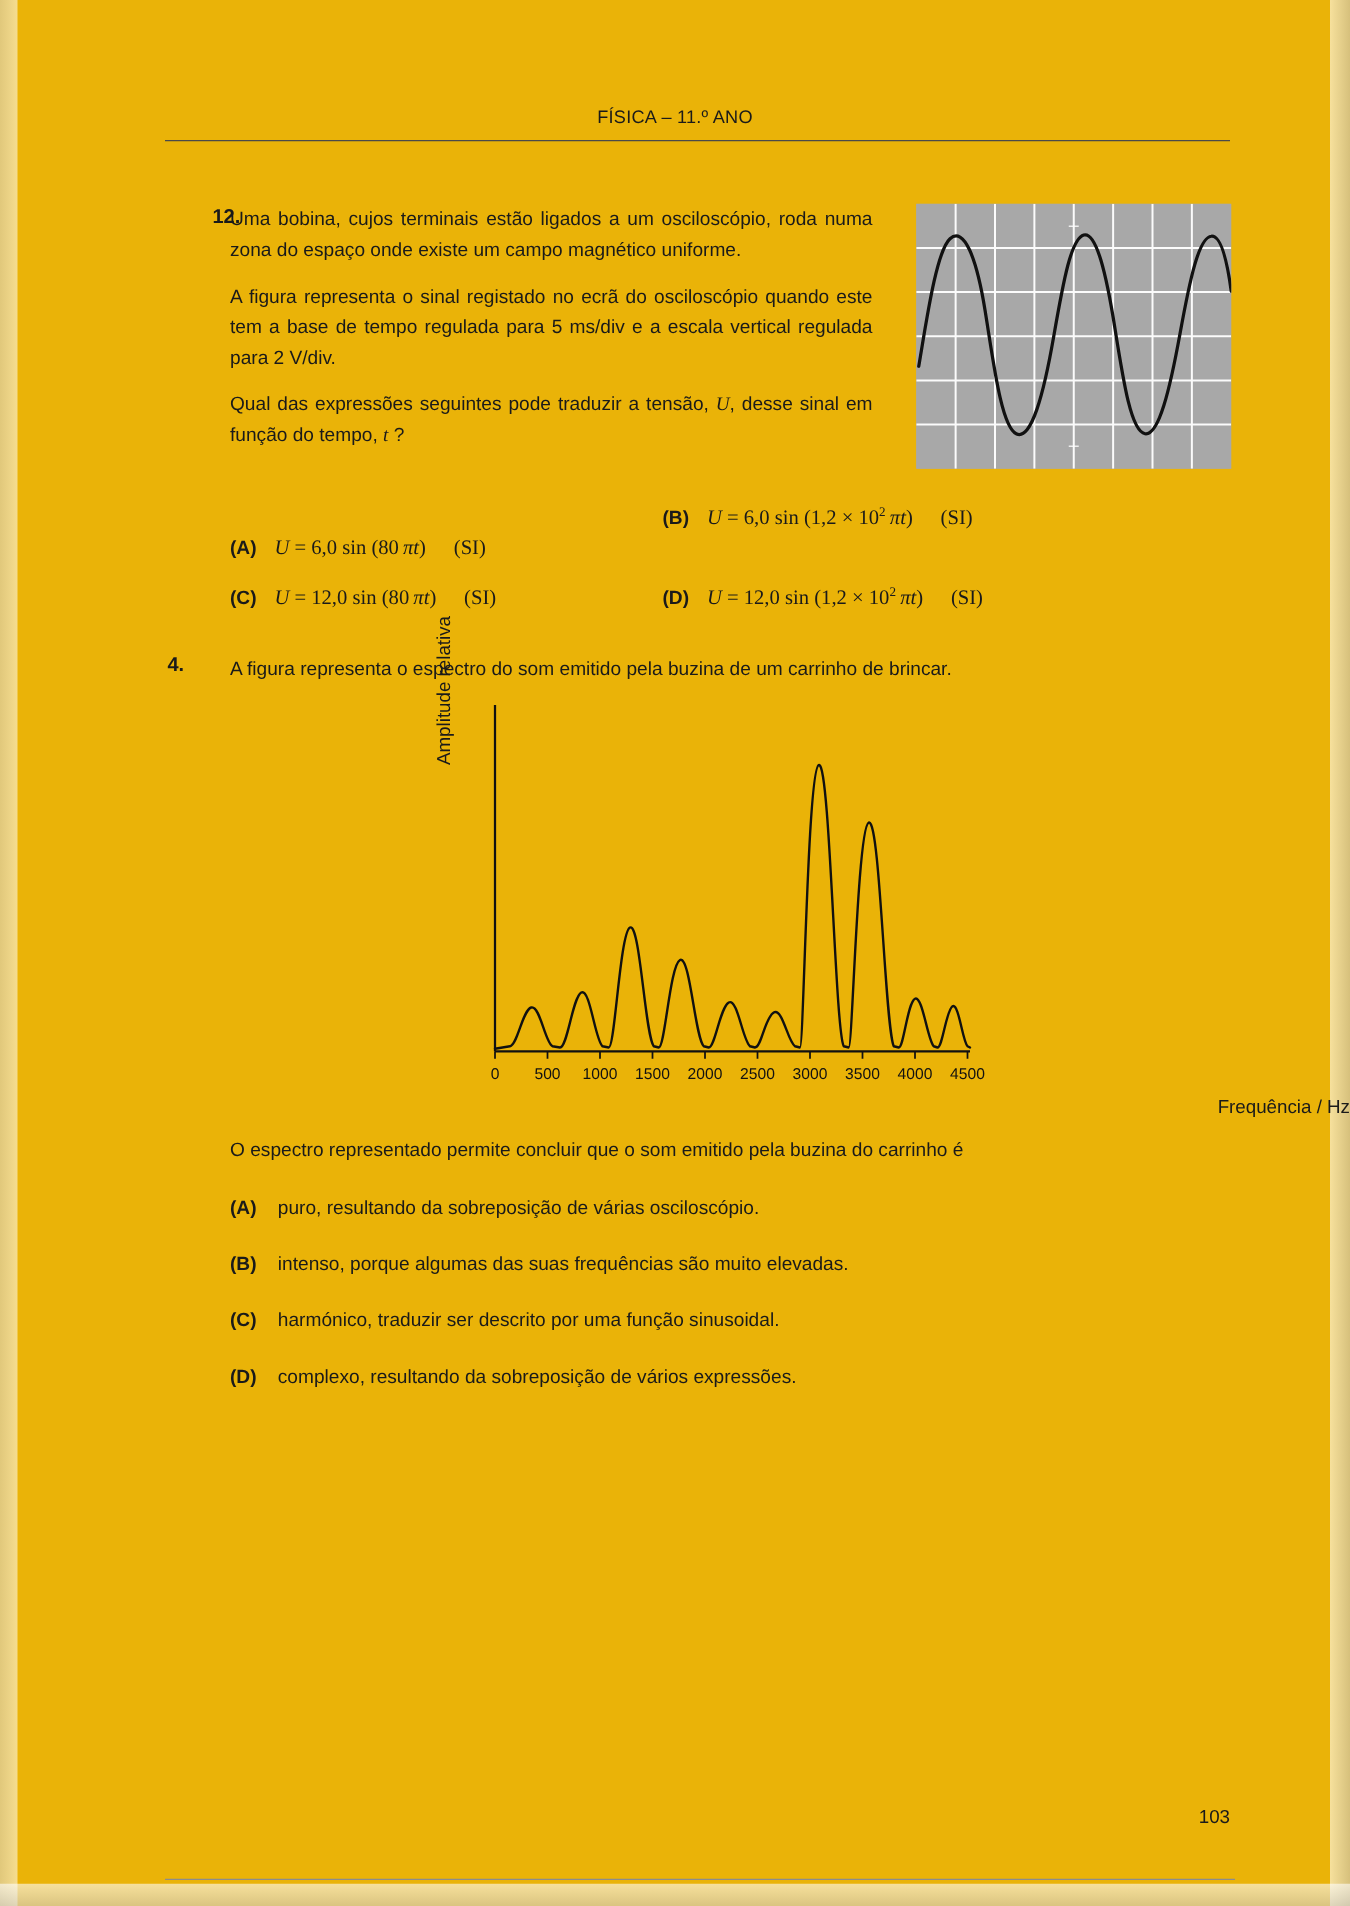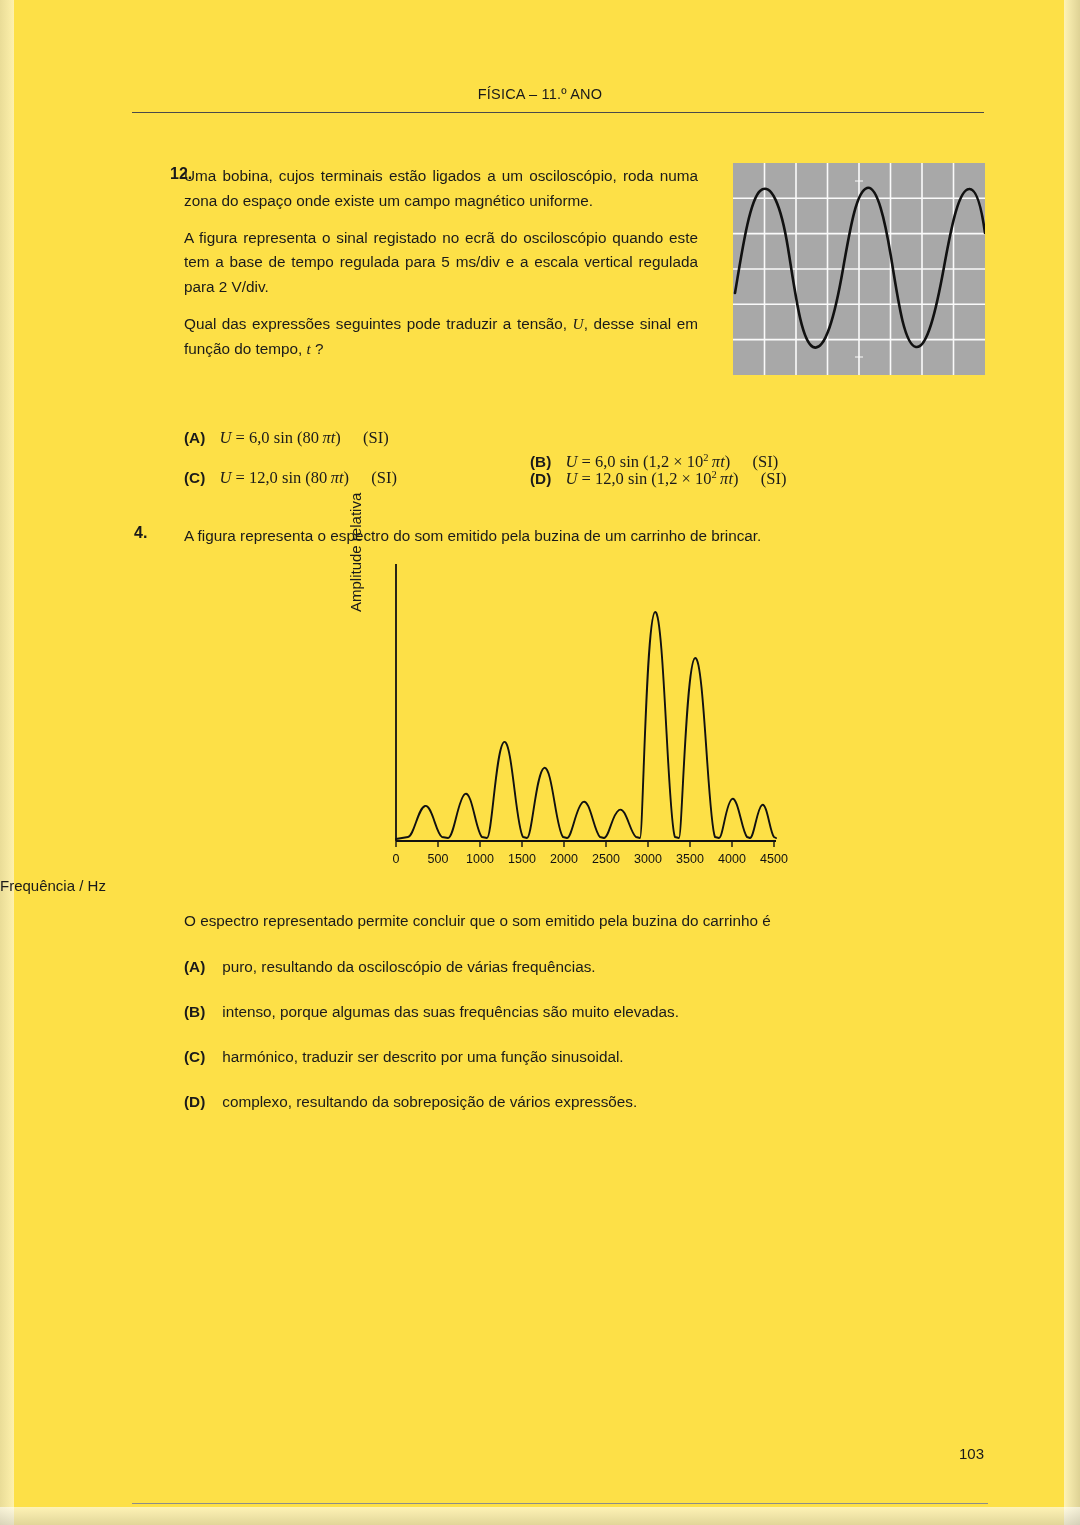--- a/index.html
+++ b/index.html
@@ -13,21 +13,21 @@
     position: relative;
     font-family: "Liberation Sans", sans-serif;
     color: #1a1a1a;
     overflow: hidden;
   }
   .page {
     position: absolute;
     left: 0; top: 0;
     width: 1080px;
     height: 1525px;
-    background: #fde047;
+    background: #eab308;
   }
   
   .scan-edge-left {
     position: absolute; left: 0; top: 0; width: 14px; height: 1525px;
     background: linear-gradient(to right,#d9d9d9,#ffffff);
     opacity: .55;
   }
   .scan-edge-right {
     position: absolute; right: 0; top: 0; width: 16px; height: 1525px;
     background: linear-gradient(to left,#c9c9c9,#ffffff);
@@ -137,21 +137,21 @@
     width: 200px;
     transform: rotate(-90deg);
     transform-origin: 0 0;
     font-size: 15px;
     white-space: nowrap;
   }
   .xlabel {
     position: absolute;
     left: 0; top: 877px;
     width: 1080px;
-    text-align: left;
+    text-align: right;
     font-size: 15px;
   }
   .q13-lead {
     position: absolute;
     left: 184px; top: 912px;
     width: 790px;
     font-size: 15.3px;
   }
   .q13-opt {
     position: absolute;
@@ -216,21 +216,21 @@
                C 244 25, 249 48, 252 70" fill="none" stroke="#111111" stroke-width="2.6" stroke-linecap="round"></path>
     </svg>
   </div>
 
   <div class="opt-row" style="left:184px; top:428px;">
     <span class="opt-label">(A)</span>
     <span class="formula" style="margin-left:10px;"><i>U</i> = 6,0 sin (80 <i>πt</i>)</span>
     <span class="formula" style="margin-left:18px;">(SI)</span>
   </div>
 
-  <div class="opt-row" style="left:530px; top:451px;">
+  <div class="opt-row" style="left:530px; top:404px;">
     <span class="opt-label">(B)</span>
     <span class="formula" style="margin-left:10px;"><i>U</i> = 6,0 sin (1,2 × 10<sup>2</sup> <i>πt</i>)</span>
     <span class="formula" style="margin-left:18px;">(SI)</span>
   </div>
 
   <div class="opt-row" style="left:184px; top:468px;">
     <span class="opt-label">(C)</span>
     <span class="formula" style="margin-left:10px;"><i>U</i> = 12,0 sin (80 <i>πt</i>)</span>
     <span class="formula" style="margin-left:18px;">(SI)</span>
   </div>
@@ -311,21 +311,21 @@
       </g>
     </svg>
   </div>
 
   <div class="xlabel">Frequência / Hz</div>
 
   <div class="q13-lead">O espectro representado permite concluir que o som emitido pela buzina do carrinho é</div>
 
   <div class="q13-opt" style="top:958px;">
     <span class="opt-label">(A)</span>
-    <span>puro, resultando da osciloscópio de várias frequências.</span>
+    <span>puro, resultando da sobreposição de várias osciloscópio.</span>
   </div>
   <div class="q13-opt" style="top:1003px;">
     <span class="opt-label">(B)</span>
     <span>intenso, porque algumas das suas frequências são muito elevadas.</span>
   </div>
   <div class="q13-opt" style="top:1048px;">
     <span class="opt-label">(C)</span>
     <span>harmónico, traduzir ser descrito por uma função sinusoidal.</span>
   </div>
   <div class="q13-opt" style="top:1093px;">

